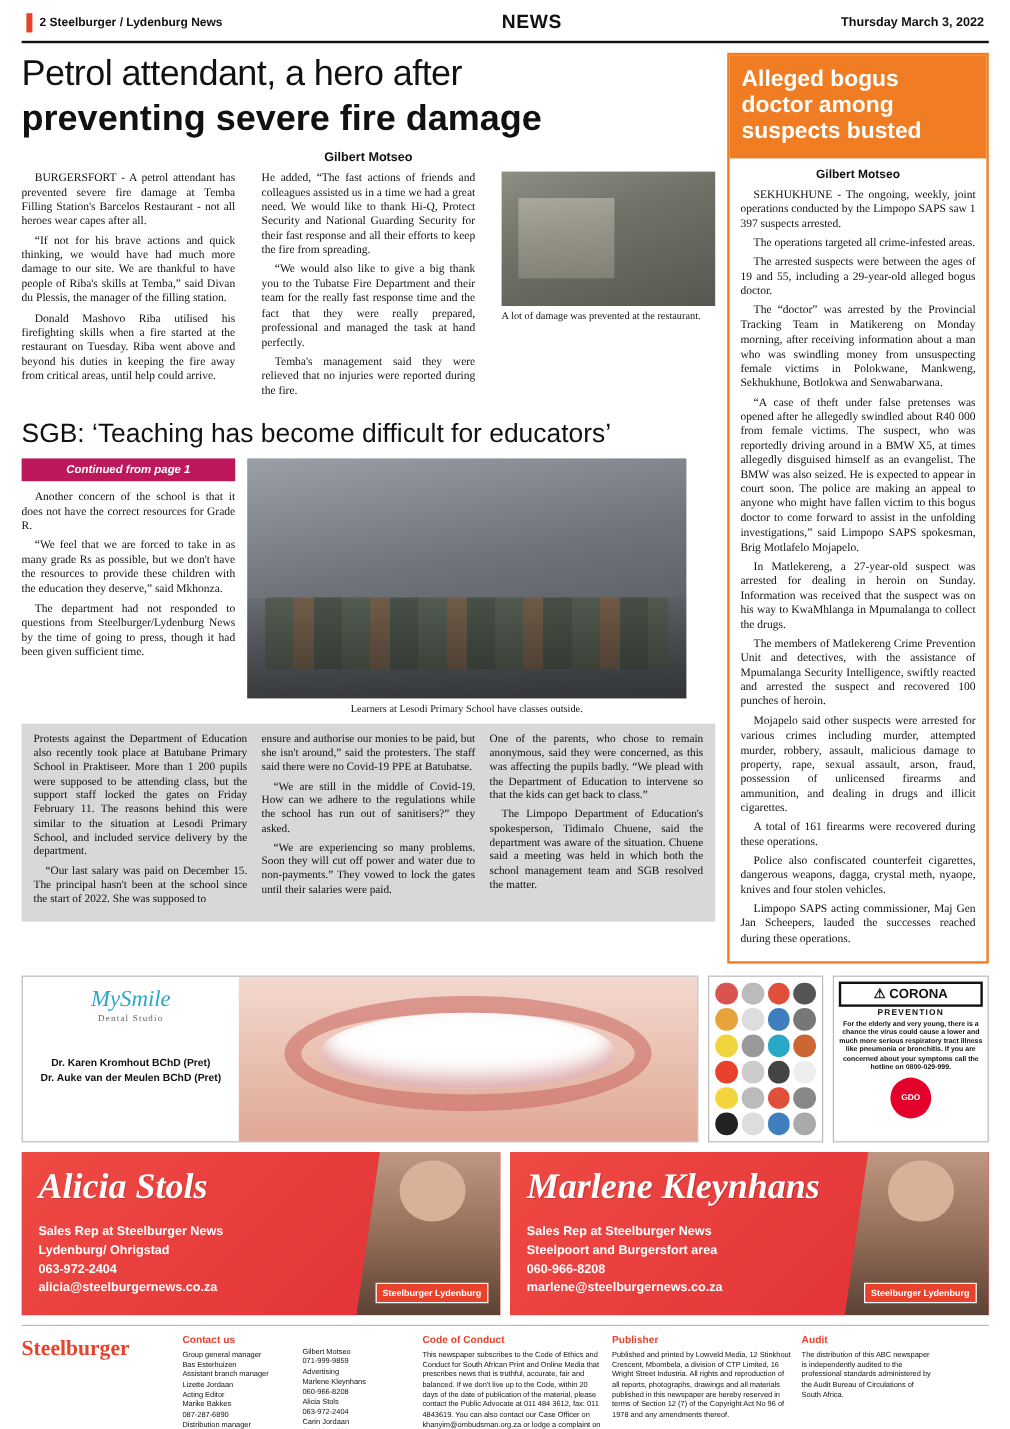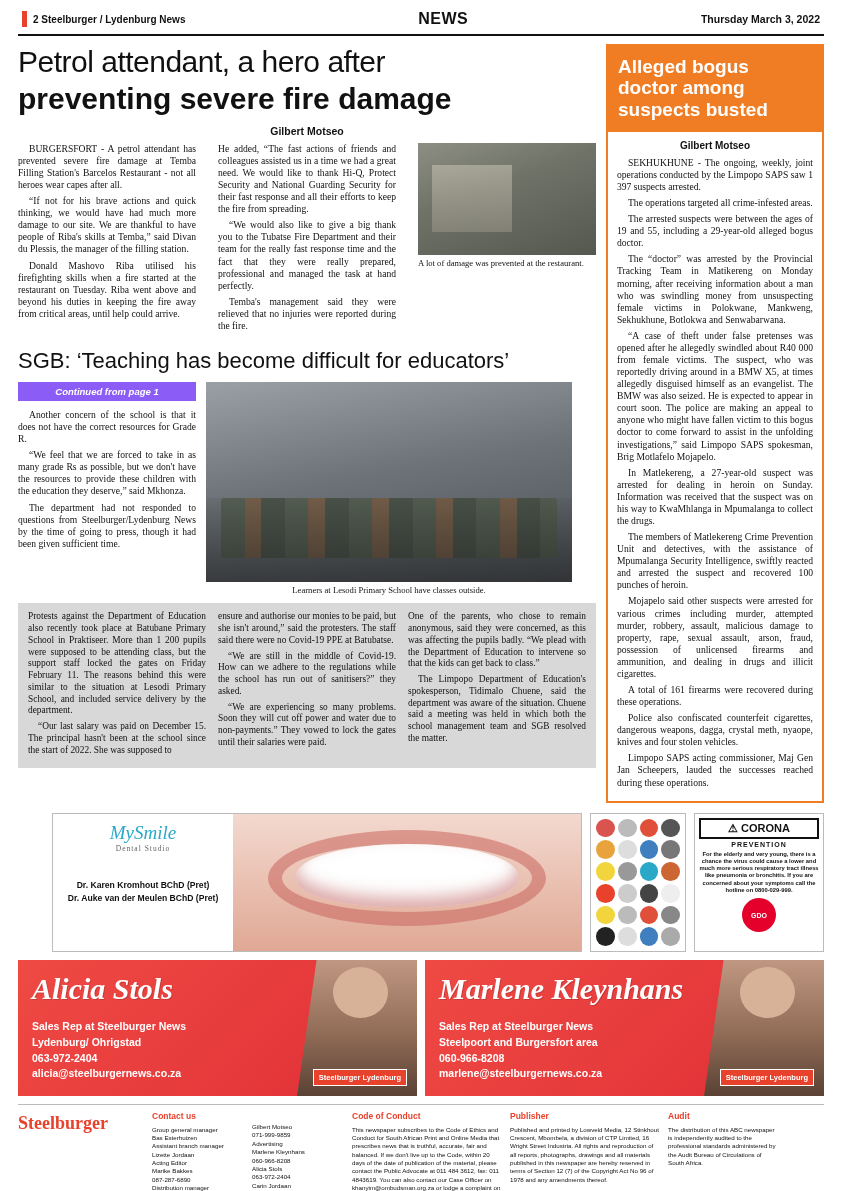--- a/index.html
+++ b/index.html
@@ -49,21 +49,21 @@
     background:linear-gradient(180deg,#c9c4b4,#9b968a);opacity:.55;}
   .ph-class { height:200px; background:linear-gradient(170deg,#9aa0a6 0%,#6d7379 45%,#4a4f54 100%); position:relative;}
   .ph-class:after{content:"";position:absolute;left:0;bottom:0;width:100%;height:42%;
     background:linear-gradient(180deg,rgba(60,60,60,.1),rgba(30,30,30,.55));}
   .ph-class .row{position:absolute;bottom:12%;left:4%;width:92%;height:30%;
     background:repeating-linear-gradient(90deg,#4d5a46 0 7%,#7b5a3a 7% 12%,#3e4a3b 12% 19%);opacity:.75;border-radius:3px;}
 
   
   .sgb-head { font-family:"Liberation Sans", sans-serif; font-size:22px; font-weight:400;
      margin:12px 0 8px 0; }
-  .cont-from { background:#8b5cf6; color:#fff; font-family:"Liberation Sans", sans-serif;
+  .cont-from { background:#be185d; color:#fff; font-family:"Liberation Sans", sans-serif;
      font-size:9.5px; font-style:italic; font-weight:bold; text-align:center;
      padding:4px 6px; width:178px; }
   .sgb-cols { display:flex; gap:10px; }
   .sgb-left { width:178px; }
   .sgb-right { width:366px; }
 
   
   .grey-box { background:#d8d8d8; margin-top:8px; padding:8px 10px; display:flex; gap:12px; }
   .grey-box .gc { width:178px; font-size:9.4px; line-height:1.25; text-align:justify; }
   .grey-box .gc p { margin:0 0 4px 0; text-indent:10px; }
@@ -73,21 +73,21 @@
   .side-box { border:2px solid #f07d24; }
   .side-head { background:#f07d24; color:#fff; font-family:"Liberation Sans", sans-serif;
     font-size:19px; font-weight:bold; line-height:1.12; padding:10px 10px 12px 10px; }
   .side-body { padding:8px 9px; }
   .side-byline { font-family:"Liberation Sans", sans-serif; font-weight:bold; font-size:10px;
     text-align:center; margin-bottom:6px; }
   .side-body .bodytext p { margin:0 0 4px 0; }
 
   
   .ads1 { display:flex; gap:8px; margin-top:10px; }
-  .ad-dental { flex:1; border:1px solid #bbb; display:flex;margin-left:34px; }
+  .ad-dental { flex:1; border:1px solid #bbb; display:flex; }
   .dental-left { width:180px; padding:8px 6px 0 6px; text-align:center; }
   .mysmile { font-family:"Liberation Serif", serif; }
   .mysmile .ms1 { font-size:19px; color:#2aa8c8; font-style:italic; }
   .mysmile .ms2 { font-size:7.5px; color:#666; letter-spacing:1px; }
   .docs { font-family:"Liberation Sans", sans-serif; font-size:8.6px; font-weight:bold; margin-top:26px; line-height:1.5;}
   .dental-photo { flex:1; background:linear-gradient(180deg,#f3d9cf,#e0a894); position:relative; overflow:hidden;}
   .smile { position:absolute; left:18%; top:22%; width:64%; height:46%; background:#fff;
      border-radius:50% 50% 45% 45%; box-shadow:inset 0 -10px 16px rgba(190,90,90,.5); }
   .lips { position:absolute; left:10%; top:12%; width:80%; height:70%; border-radius:50%;
      border:14px solid #c9655c; opacity:.55;}

